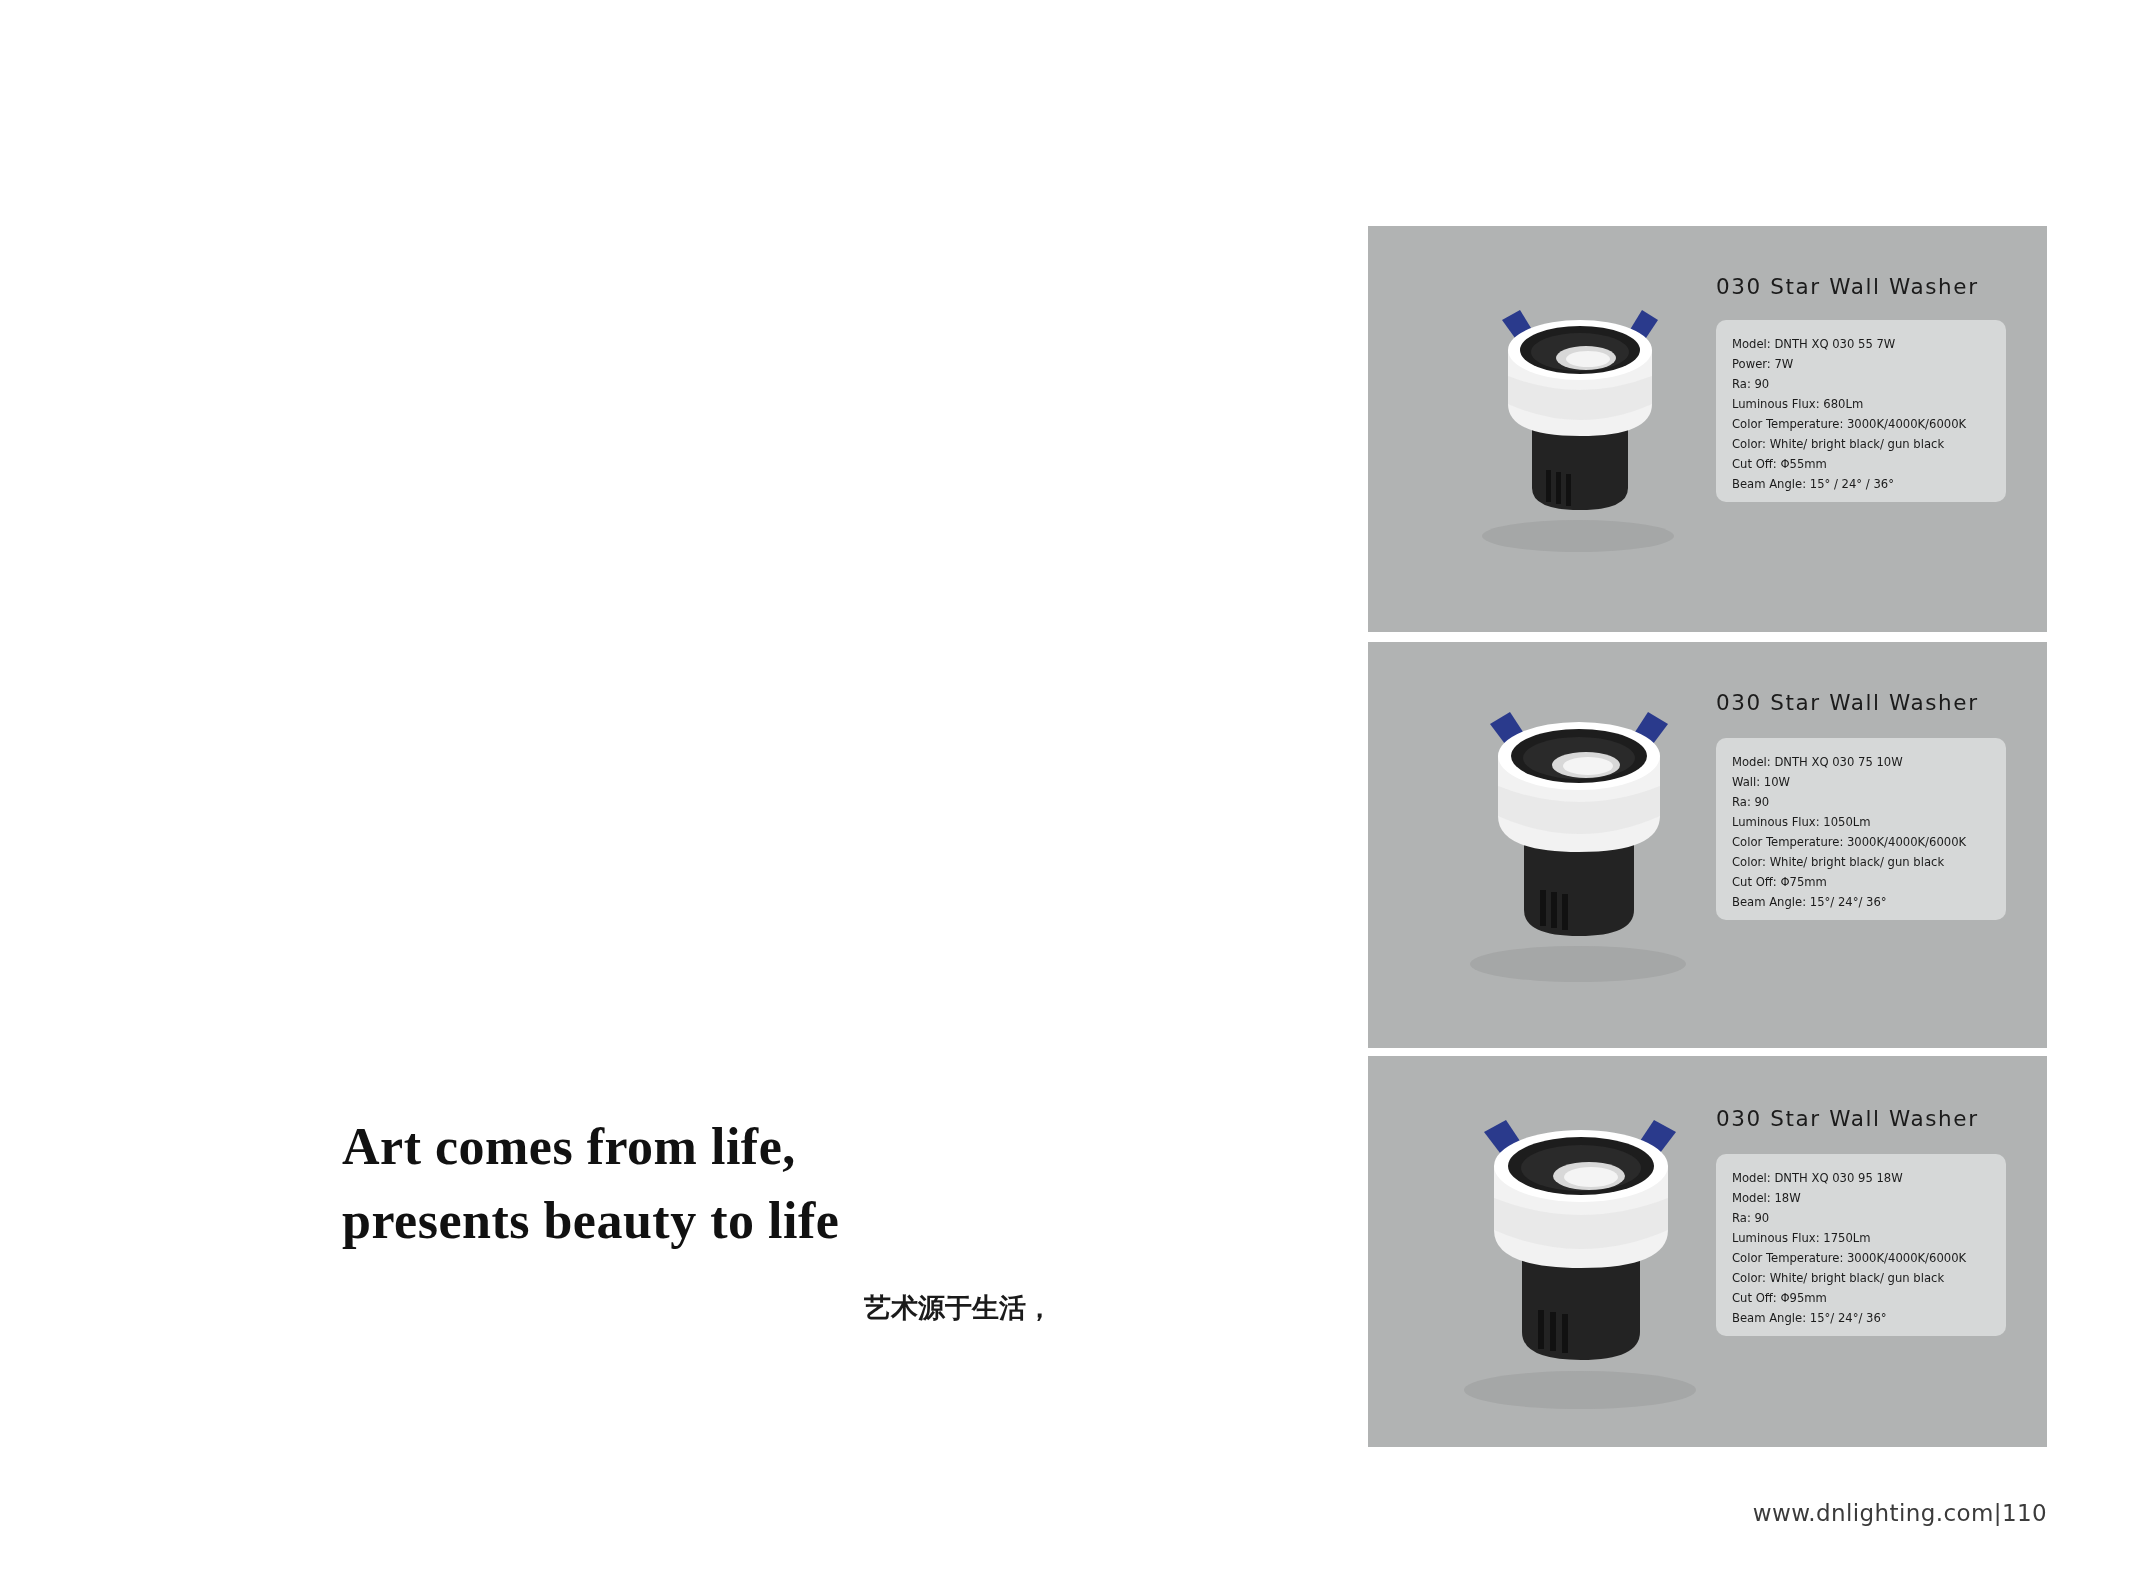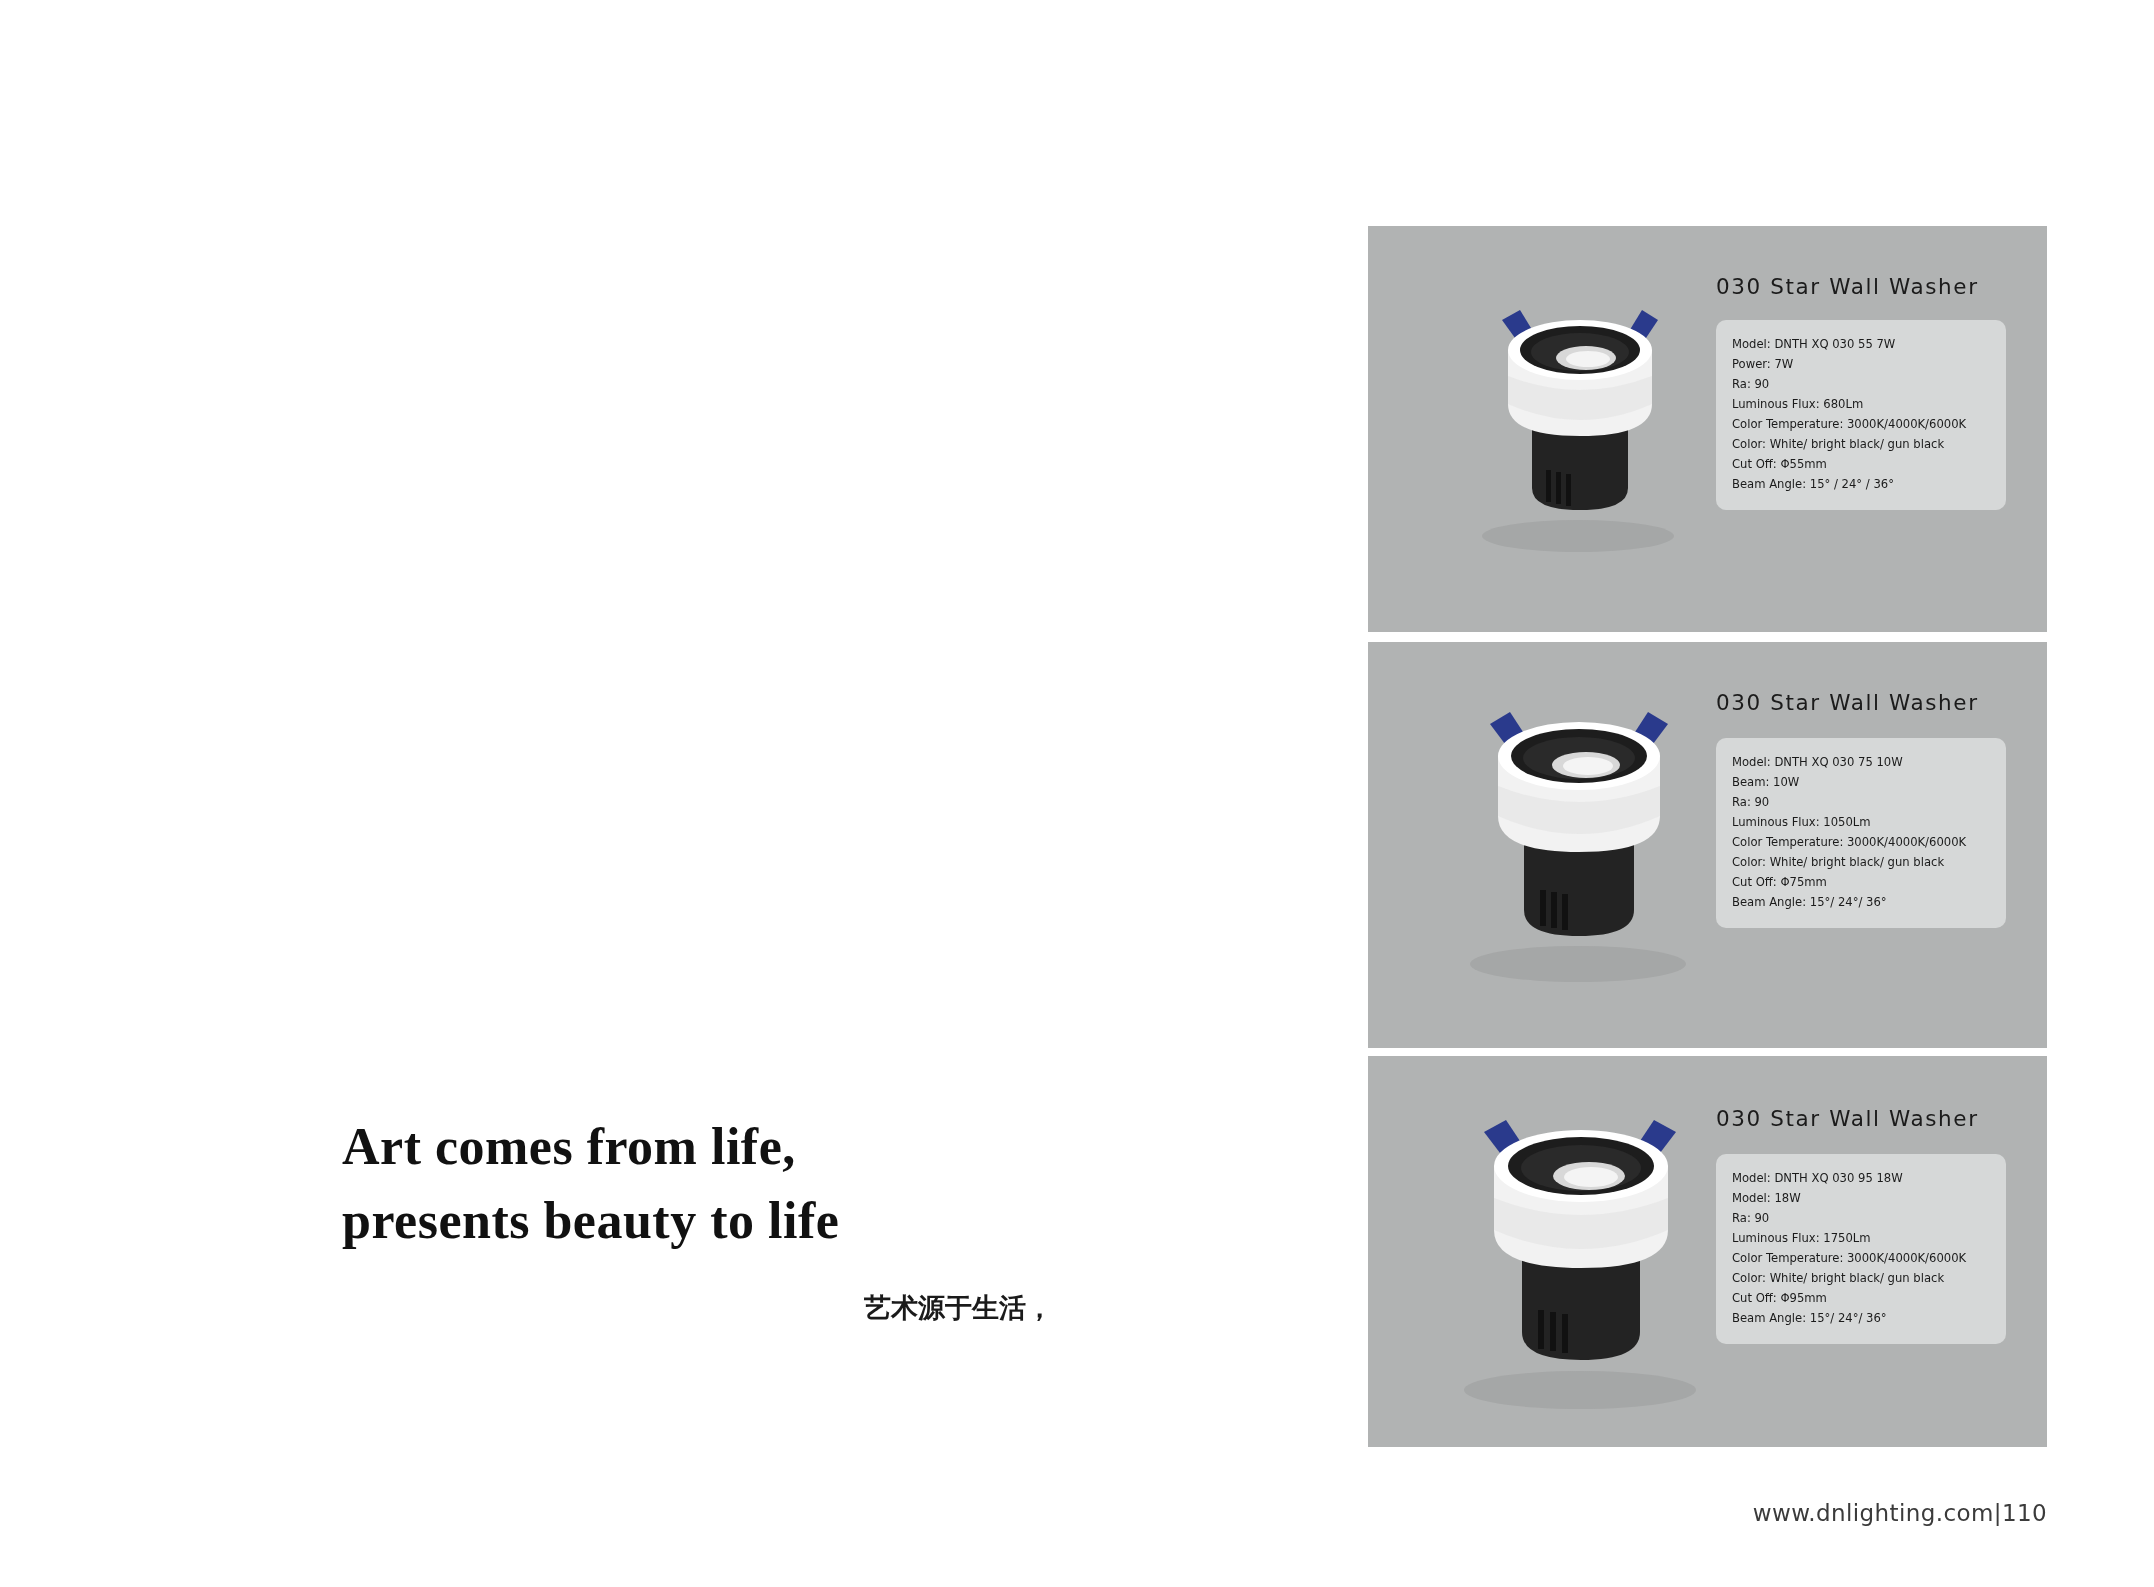--- a/index.html
+++ b/index.html
@@ -64,21 +64,21 @@
     white-space: nowrap;
   }
   #panel-3 .panel-title { top: 50px; }
 
   .spec-card {
     position: absolute;
     left: 348px;
     width: 290px;
     background: #d6d8d8;
     border-radius: 10px;
-    padding: 14px 16px 16px 16px;
+    padding: 14px 16px 8px 16px;
     box-sizing: border-box;
   }
   #panel-1 .spec-card { top: 94px; }
   #panel-2 .spec-card { top: 96px; }
   #panel-3 .spec-card { top: 98px; }
 
   .spec-line {
     font-family: "DejaVu Sans", sans-serif;
     font-size: 11.6px;
     line-height: 1.73;
@@ -180,21 +180,21 @@
       <ellipse cx="149" cy="72" rx="68" ry="27" fill="#1d1d1d"></ellipse>
       <ellipse cx="149" cy="74" rx="56" ry="21" fill="#2a2a2a"></ellipse>
       <ellipse cx="156" cy="81" rx="34" ry="13" fill="#d8d8d8"></ellipse>
       <ellipse cx="158" cy="82" rx="25" ry="9" fill="#f4f4f4"></ellipse>
       <path d="M68 102 Q149 134 230 102 L230 132 Q149 168 68 132 Z" fill="#e6e6e6" opacity="0.75"></path>
     </svg>
   </div>
   <div class="panel-title">030 Star Wall Washer</div>
   <div class="spec-card">
     <div class="spec-line">Model: DNTH XQ 030 75 10W</div>
-    <div class="spec-line">Beam: 10W</div>
+    <div class="spec-line">Wall: 10W</div>
     <div class="spec-line">Ra: 90</div>
     <div class="spec-line">Luminous Flux: 1050Lm</div>
     <div class="spec-line">Color Temperature: 3000K/4000K/6000K</div>
     <div class="spec-line">Color: White/ bright black/ gun black</div>
     <div class="spec-line">Cut Off: Φ75mm</div>
     <div class="spec-line">Beam Angle: 15°/ 24°/ 36°</div>
   </div>
 </div>
 
 <div class="panel" id="panel-3">

